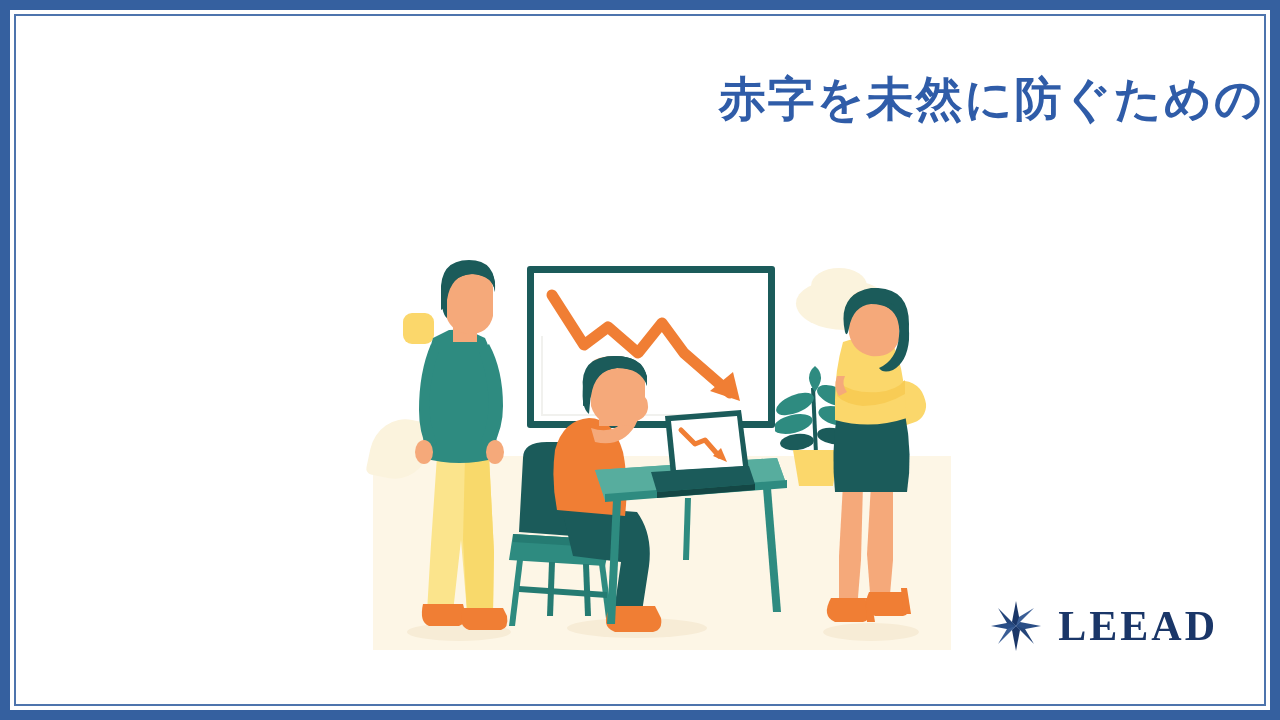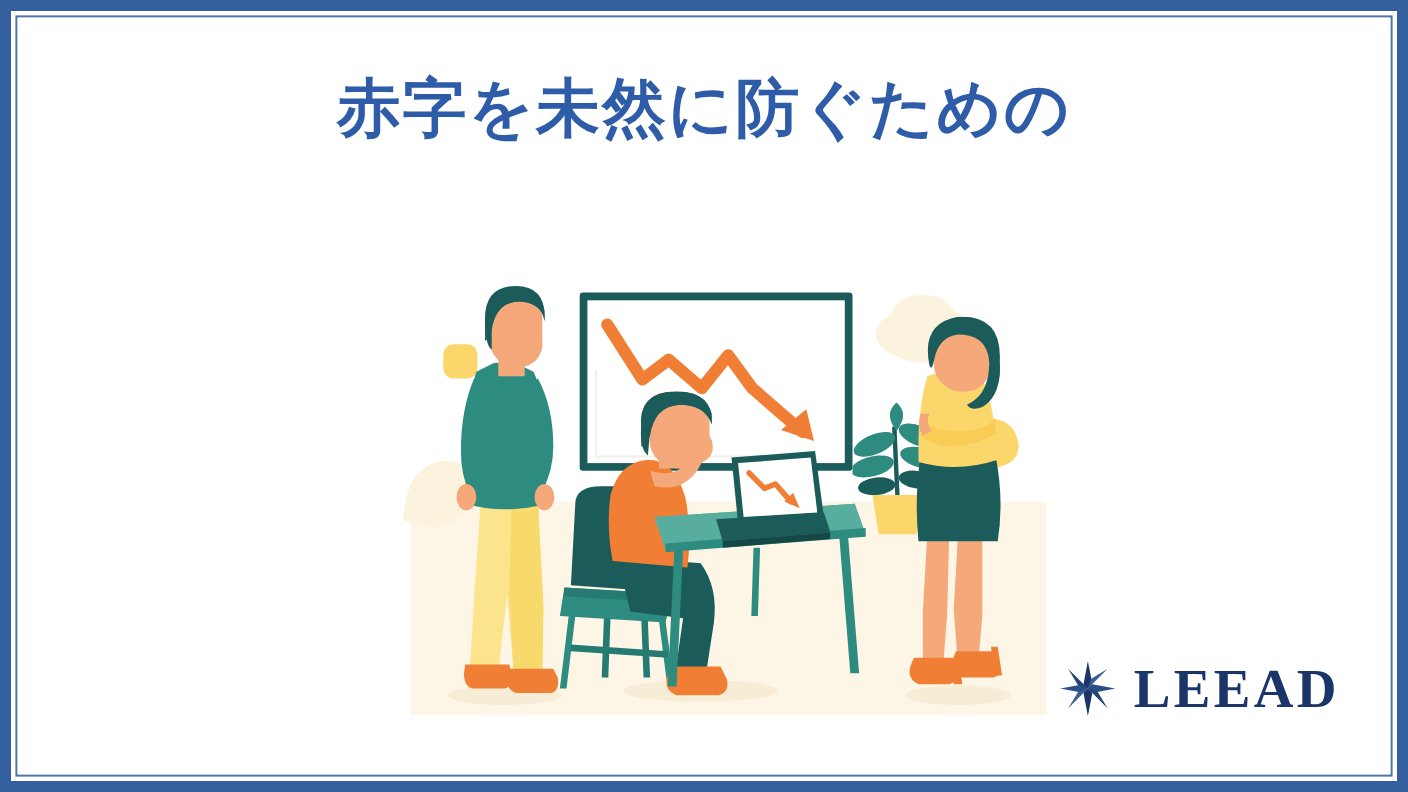--- a/index.html
+++ b/index.html
@@ -49,24 +49,24 @@
     background: #ffffff;
     overflow: hidden;
   }
 
   
   #title-block {
     position: absolute;
     left: 0;
     top: 44px;
     width: 100%;
-    text-align: center;
+    text-align: right;
     color: #2F5CA8;
     font-weight: 700;
-    font-size: 58px;
+    font-size: 47px;
     line-height: 78px;
     letter-spacing: 2px;
     white-space: nowrap;
   }
   #title-block .tline { display: block; }
 
   
   #illustration {
     position: absolute;
     left: 325px;
@@ -150,21 +150,21 @@
     right: 46px;
     bottom: 52px;
     display: flex;
     align-items: center;
     gap: 16px;
   }
   #logo-word {
     color: #1A3668;
     font-family: "Liberation Serif", "DejaVu Serif", serif;
     font-weight: 700;
-    font-size: 50px;
+    font-size: 42px;
     letter-spacing: 3px;
     line-height: 1;
   }
 </style>
 </head>
 <body>
 
 <div id="slide">
   <div id="frame-gap"></div>
   <div id="frame-rule"></div>

